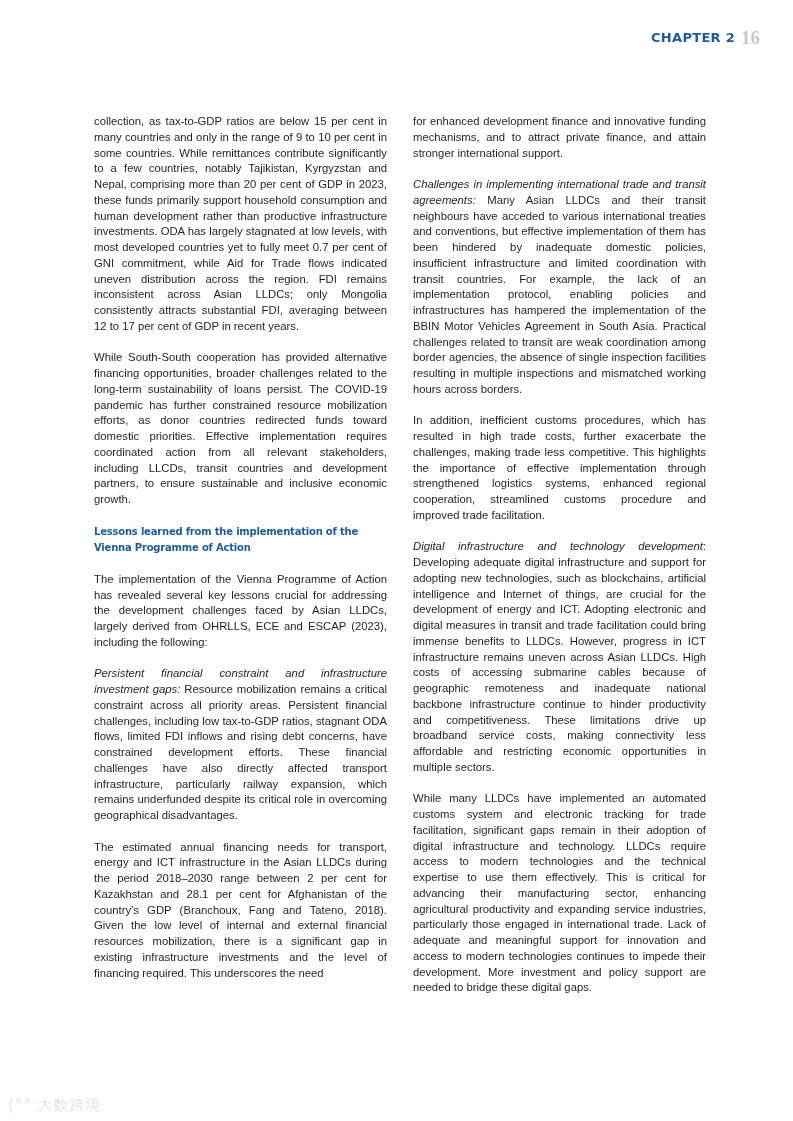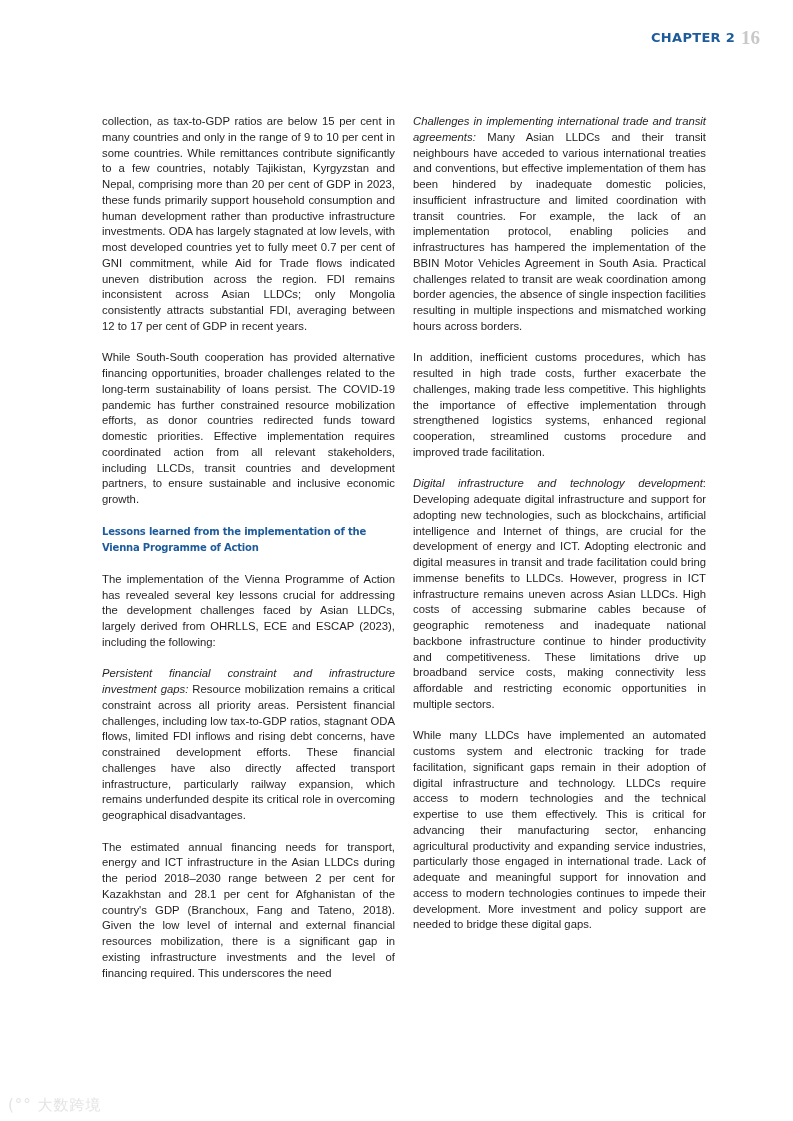--- a/index.html
+++ b/index.html
@@ -3,21 +3,21 @@
 <meta charset="utf-8">
 <style>
   html, body { margin:0; padding:0; background:#ffffff; }
   body { width:793px; height:1121px; position:relative; overflow:hidden;
          font-family:"Liberation Sans", sans-serif; color:#231f20; }
   .header-chapter { position:absolute; left:651px; top:30px; font-family:"DejaVu Sans", sans-serif;
          font-weight:bold; font-size:13px; color:#1d5b9b; letter-spacing:0.3px; }
   .header-page { position:absolute; left:741px; top:27px; font-family:Liberation Serif, serif;
          font-weight:bold; font-size:19px; color:#c8c8c8; }
   .col { position:absolute; top:114px; width:293px; font-size:11.3px; line-height:15.75px; text-align:justify; }
-  .col-left { left:102px; }
+  .col-left { left:94px; }
   .col-right { left:413px; }
   .col p { margin:0 0 15.8px 0; }
   .col p.last { margin-bottom:4px; }
   .lead { font-weight:normal; font-style:italic; }
   .section-heading { font-family:"DejaVu Sans", sans-serif; font-weight:bold; font-size:10px;
          line-height:16px; color:#1d5b9b; margin:16px 0 16px 0; text-align:left; letter-spacing:-0.2px; }
   .watermark { position:absolute; left:8px; top:1096px; font-size:15px; color:#e4e4e4; letter-spacing:1px;
          font-family:"DejaVu Sans", sans-serif;text-align:center; }
 </style>
 </head>
@@ -31,19 +31,20 @@
 <div class="col col-left">
   <p>collection, as tax-to-GDP ratios are below 15 per cent in many countries and only in the range of 9 to 10 per cent in some countries. While remittances contribute significantly to a few countries, notably Tajikistan, Kyrgyzstan and Nepal, comprising more than 20 per cent of GDP in 2023, these funds primarily support household consumption and human development rather than productive infrastructure investments. ODA has largely stagnated at low levels, with most developed countries yet to fully meet 0.7 per cent of GNI commitment, while Aid for Trade flows indicated uneven distribution across the region. FDI remains inconsistent across Asian LLDCs; only Mongolia consistently attracts substantial FDI, averaging between 12 to 17 per cent of GDP in recent years.</p>
   <p>While South-South cooperation has provided alternative financing opportunities, broader challenges related to the long-term sustainability of loans persist. The COVID-19 pandemic has further constrained resource mobilization efforts, as donor countries redirected funds toward domestic priorities. Effective implementation requires coordinated action from all relevant stakeholders, including LLCDs, transit countries and development partners, to ensure sustainable and inclusive economic growth.</p>
   <h2 class="section-heading">Lessons learned from the implementation of the Vienna Programme of Action</h2>
   <p>The implementation of the Vienna Programme of Action has revealed several key lessons crucial for addressing the development challenges faced by Asian LLDCs, largely derived from OHRLLS, ECE and ESCAP (2023), including the following:</p>
   <p><span class="lead">Persistent financial constraint and infrastructure investment gaps:</span><span> Resource mobilization remains a critical constraint across all priority areas. Persistent financial challenges, including low tax-to-GDP ratios, stagnant ODA flows, limited FDI inflows and rising debt concerns, have constrained development efforts. These financial challenges have also directly affected transport infrastructure, particularly railway expansion, which remains underfunded despite its critical role in overcoming geographical disadvantages.</span></p>
   <p class="last">The estimated annual financing needs for transport, energy and ICT infrastructure in the Asian LLDCs during the period 2018–2030 range between 2 per cent for Kazakhstan and 28.1 per cent for Afghanistan of the country's GDP (Branchoux, Fang and Tateno, 2018). Given the low level of internal and external financial resources mobilization, there is a significant gap in existing infrastructure investments and the level of financing required. This underscores the need</p>
 </div>
 
 <div class="col col-right">
+  <p>for enhanced development finance and innovative funding mechanisms, and to attract private finance, and attain stronger international support.</p>
   <p><span class="lead">Challenges in implementing international trade and transit agreements:</span><span> Many Asian LLDCs and their transit neighbours have acceded to various international treaties and conventions, but effective implementation of them has been hindered by inadequate domestic policies, insufficient infrastructure and limited coordination with transit countries. For example, the lack of an implementation protocol, enabling policies and infrastructures has hampered the implementation of the BBIN Motor Vehicles Agreement in South Asia. Practical challenges related to transit are weak coordination among border agencies, the absence of single inspection facilities resulting in multiple inspections and mismatched working hours across borders.</span></p>
   <p>In addition, inefficient customs procedures, which has resulted in high trade costs, further exacerbate the challenges, making trade less competitive. This highlights the importance of effective implementation through strengthened logistics systems, enhanced regional cooperation, streamlined customs procedure and improved trade facilitation.</p>
   <p><span class="lead">Digital infrastructure and technology development</span><span>: Developing adequate digital infrastructure and support for adopting new technologies, such as blockchains, artificial intelligence and Internet of things, are crucial for the development of energy and ICT. Adopting electronic and digital measures in transit and trade facilitation could bring immense benefits to LLDCs. However, progress in ICT infrastructure remains uneven across Asian LLDCs. High costs of accessing submarine cables because of geographic remoteness and inadequate national backbone infrastructure continue to hinder productivity and competitiveness. These limitations drive up broadband service costs, making connectivity less affordable and restricting economic opportunities in multiple sectors.</span></p>
   <p class="last">While many LLDCs have implemented an automated customs system and electronic tracking for trade facilitation, significant gaps remain in their adoption of digital infrastructure and technology. LLDCs require access to modern technologies and the technical expertise to use them effectively. This is critical for advancing their manufacturing sector, enhancing agricultural productivity and expanding service industries, particularly those engaged in international trade. Lack of adequate and meaningful support for innovation and access to modern technologies continues to impede their development. More investment and policy support are needed to bridge these digital gaps.</p>
 </div>
 
 <div class="watermark">(°° 大数跨境</div>
 
 </body></html>

